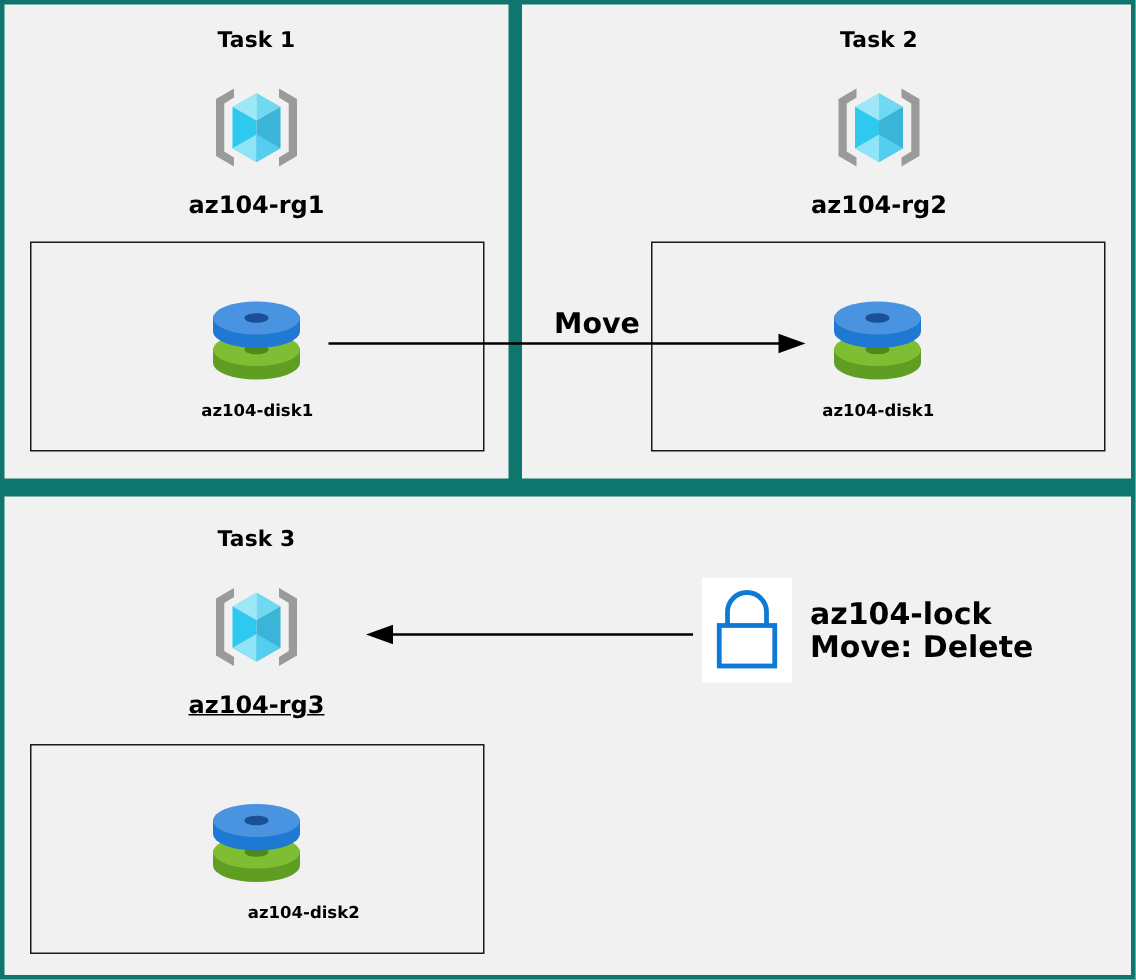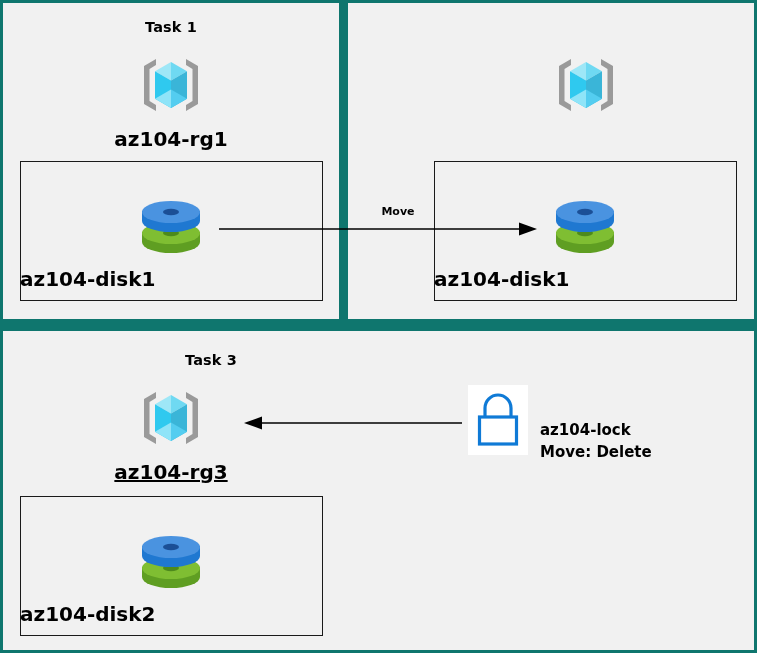--- a/index.html
+++ b/index.html
@@ -37,35 +37,35 @@
     position: absolute;
     font-size: 14.5px;
     font-weight: bold;
     color: #000000;
     text-align: center;
     white-space: nowrap;
     letter-spacing: 0.1px;
   }
   #title-task1 { left: 0px;   top: 19px;  width: 342px; }
   #title-task2 { left: 415px; top: 19px;  width: 342px; }
-  #title-task3 { left: 0px;   top: 352px; width: 342px; padding-left: 40px; }
+  #title-task3 { left: 0px;   top: 352px; width: 342px; }
 
   
   .rg-icon {
     position: absolute;
     width: 66px;
     height: 60px;
   }
   #rgicon-task1 { left: 138px; top: 55px; }
   #rgicon-task2 { left: 553px; top: 55px; }
   #rgicon-task3 { left: 138px; top: 388px; }
 
   .rg-label {
     position: absolute;
-    font-size: 20px;
+    font-size: 16px;
     font-weight: bold;
     color: #000000;
     text-align: center;
     white-space: nowrap;
   }
   #rglabel-task1 { left: 0px;   top: 127px; width: 342px; }
   #rglabel-task2 { left: 415px; top: 127px; width: 342px; }
   #rglabel-task3 { left: 0px;   top: 460px; width: 342px; text-decoration: underline; }
 
   
@@ -84,24 +84,24 @@
     position: absolute;
     width: 68px;
     height: 62px;
   }
   #diskicon-task1 { left: 137px; top: 196px; }
   #diskicon-task2 { left: 551px; top: 196px; }
   #diskicon-task3 { left: 137px; top: 531px; }
 
   .disk-label {
     position: absolute;
-    font-size: 20px;
-    font-weight: bold;
-    color: #000000;
-    text-align: left;
+    font-size: 11px;
+    font-weight: bold;
+    color: #000000;
+    text-align: center;
     white-space: nowrap;
   }
   #disklabel-task1 { left: 20px;  top: 267px; width: 303px; }
   #disklabel-task2 { left: 434px; top: 267px; width: 303px; }
   #disklabel-task3 { left: 20px;  top: 602px; width: 365px; }
 
   
   .arrow-layer {
     position: absolute;
     left: 0; top: 0;
@@ -109,21 +109,21 @@
     height: 653px;
     pointer-events: none;
   }
 
   .move-label {
     position: absolute;
     left: 350px;
     top: 205px;
     width: 96px;
     text-align: center;
-    font-size: 11px;
+    font-size: 19px;
     font-weight: bold;
     color: #000000;
     white-space: nowrap;
   }
 
   
   #lock-tile {
     position: absolute;
     left: 468px;
     top: 385px;
@@ -133,23 +133,23 @@
   }
   #lock-glyph {
     position: absolute;
     left: 0; top: 0;
     width: 60px;
     height: 70px;
   }
   .lock-text {
     position: absolute;
     left: 540px;
-    top: 419px;
+    top: 398px;
     width: 210px;
-    font-size: 15px;
+    font-size: 20px;
     font-weight: bold;
     color: #000000;
     line-height: 22px;
     white-space: nowrap;
   }
 </style>
 </head>
 <body>
 
 <div class="canvas">
@@ -195,34 +195,36 @@
 
       <ellipse cx="34" cy="25" rx="29" ry="11" fill="#1f78d1"></ellipse>
       <rect x="5" y="15" width="58" height="10" fill="#1f78d1"></rect>
       <ellipse cx="34" cy="16" rx="29" ry="11" fill="#4a93e0"></ellipse>
       <ellipse cx="34" cy="16" rx="8" ry="3.2" fill="#1b4f96"></ellipse>
     </svg>
   </div>
 
   <div class="disk-label" id="disklabel-task1">az104-disk1</div>
 
+  <div class="task-title" id="title-task2">Task 2</div>
 
   <div class="rg-icon" id="rgicon-task2">
     <svg viewBox="0 0 66 60" width="66" height="60">
       <path d="M18 4 L6 11 L6 49 L18 56 L18 50 L11.5 46 L11.5 14 L18 10 Z" fill="#9a9a9a"></path>
       <path d="M48 4 L60 11 L60 49 L48 56 L48 50 L54.5 46 L54.5 14 L48 10 Z" fill="#9a9a9a"></path>
       <path d="M33 7 L17 16.2 L33 25.4 Z" fill="#9ee7f7"></path>
       <path d="M33 7 L49 16.2 L33 25.4 Z" fill="#6fd9f2"></path>
       <path d="M17 16.2 L17 43.8 L33 53 L33 25.4 Z" fill="#2fc9ef"></path>
       <path d="M49 16.2 L49 43.8 L33 53 L33 25.4 Z" fill="#3ab5d8"></path>
       <path d="M17 43.8 L33 34.6 L33 53 Z" fill="#8fe4f8"></path>
       <path d="M49 43.8 L33 34.6 L33 53 Z" fill="#54cdf0"></path>
     </svg>
   </div>
 
+  <div class="rg-label" id="rglabel-task2">az104-rg2</div>
 
   <div class="resource-box" id="box-task2"></div>
 
   <div class="disk-icon" id="diskicon-task2">
     <svg viewBox="0 0 68 62" width="68" height="62">
       <ellipse cx="34" cy="46" rx="29" ry="11" fill="#5f9e22"></ellipse>
       <rect x="5" y="36" width="58" height="10" fill="#5f9e22"></rect>
       <ellipse cx="34" cy="37" rx="29" ry="11" fill="#7fbe32"></ellipse>
       <ellipse cx="34" cy="37" rx="8" ry="3.2" fill="#4d8a1c"></ellipse>
       <ellipse cx="34" cy="25" rx="29" ry="11" fill="#1f78d1"></ellipse>

